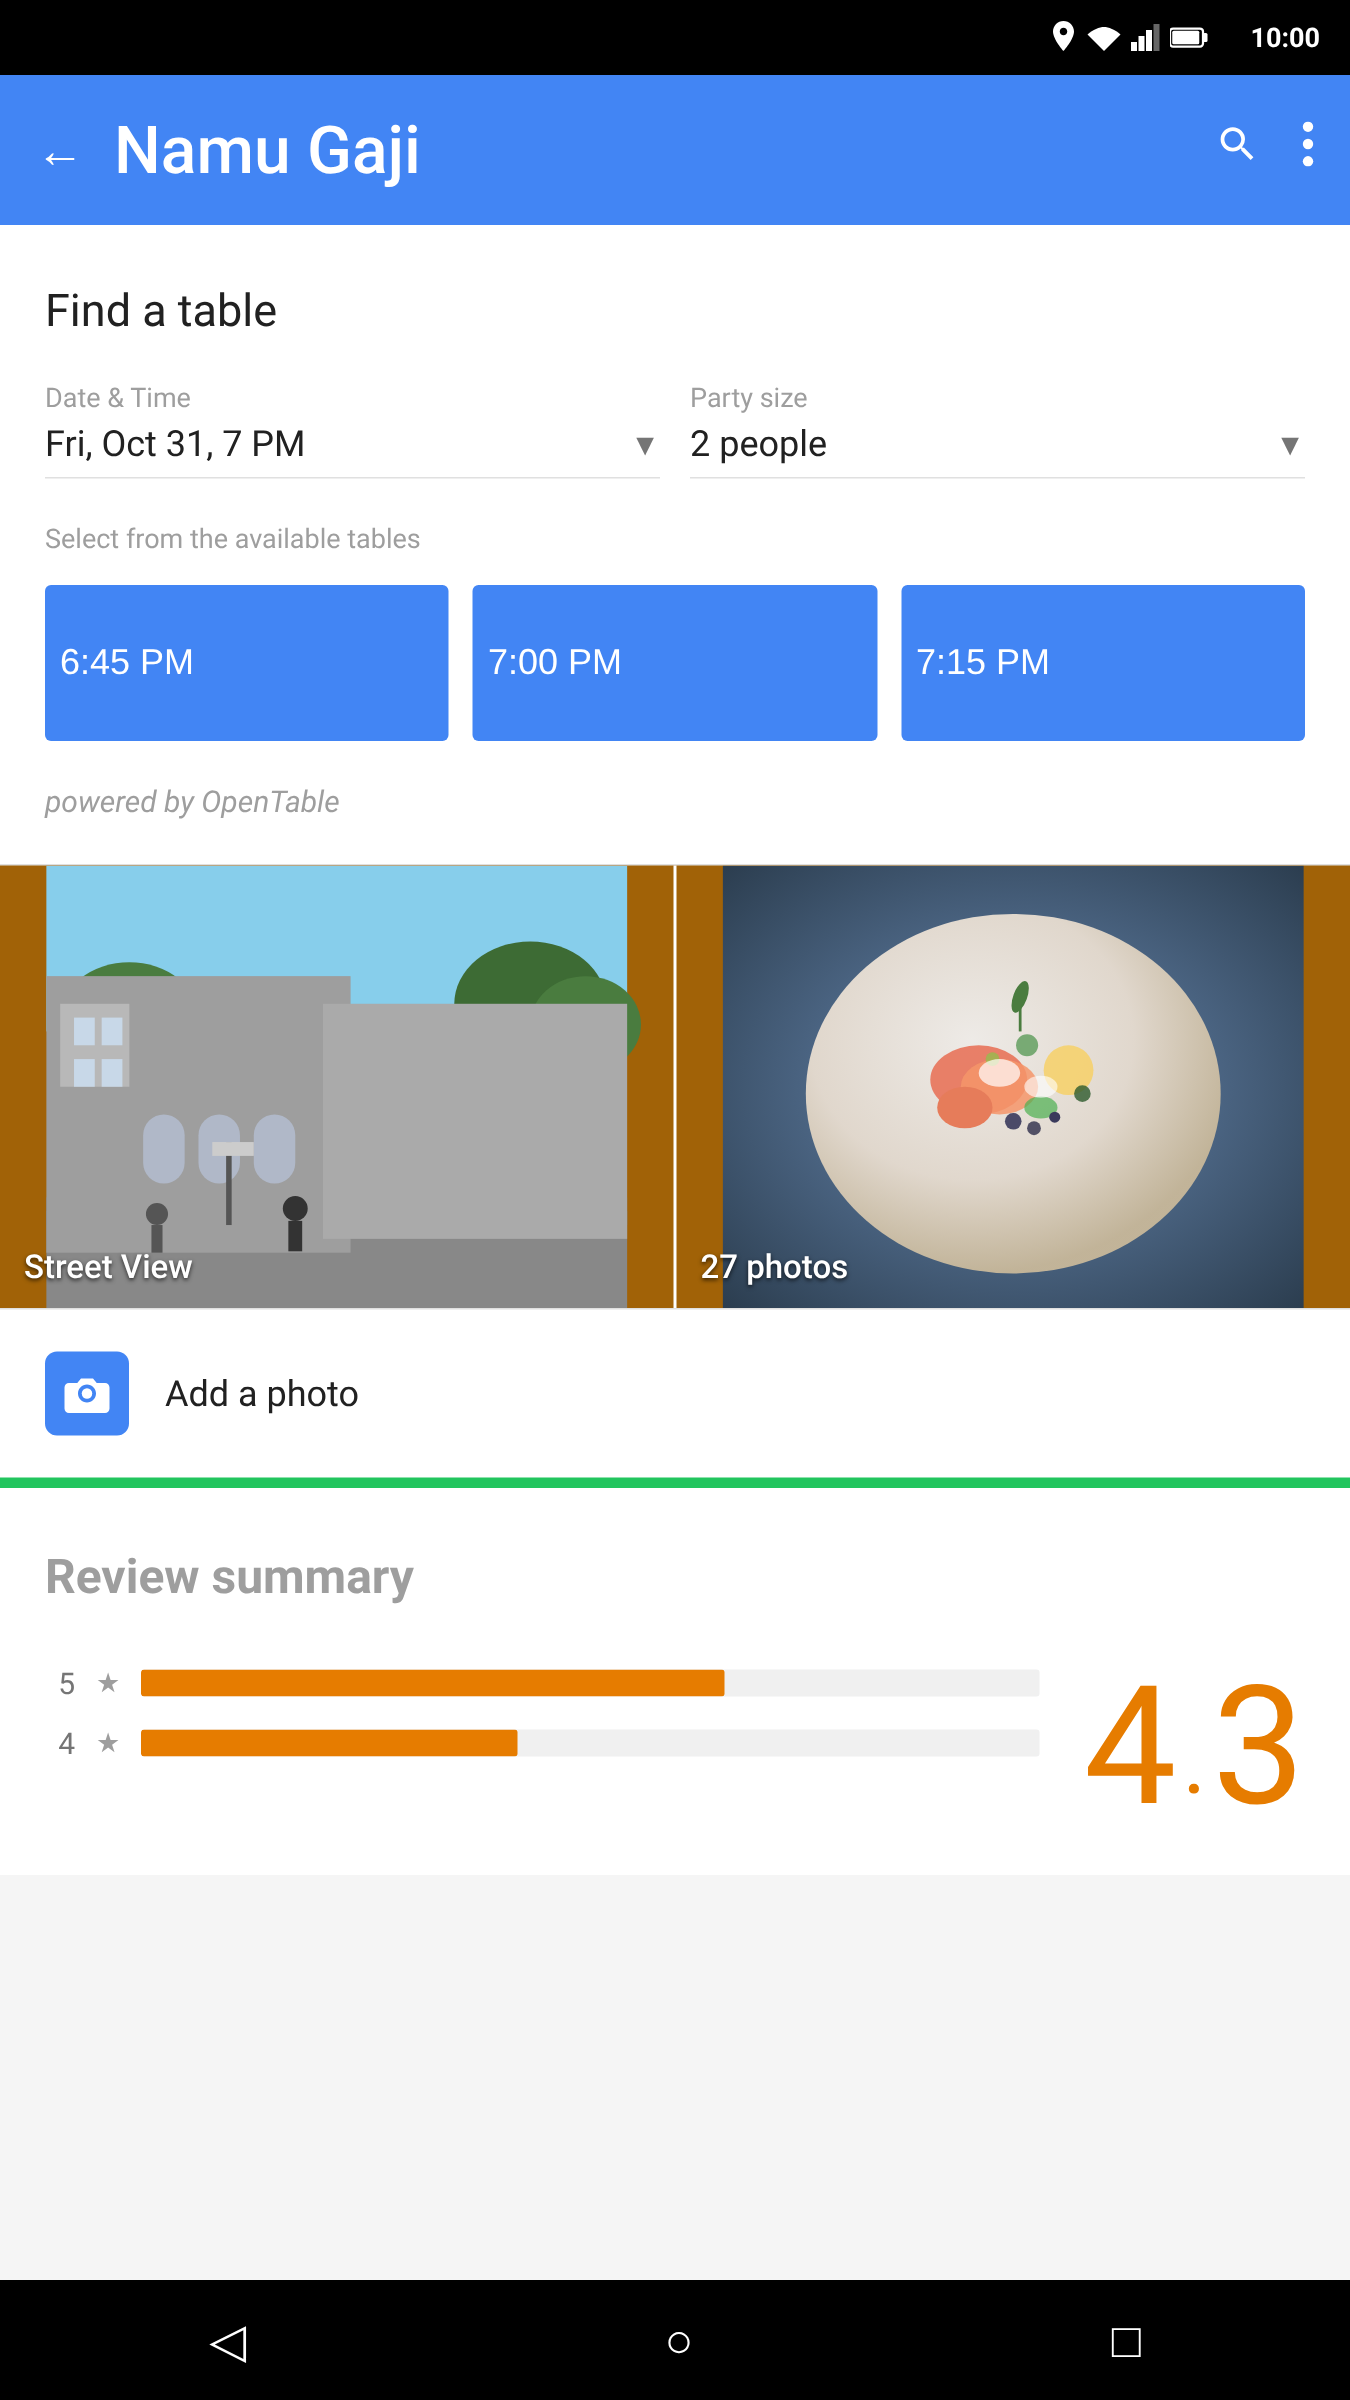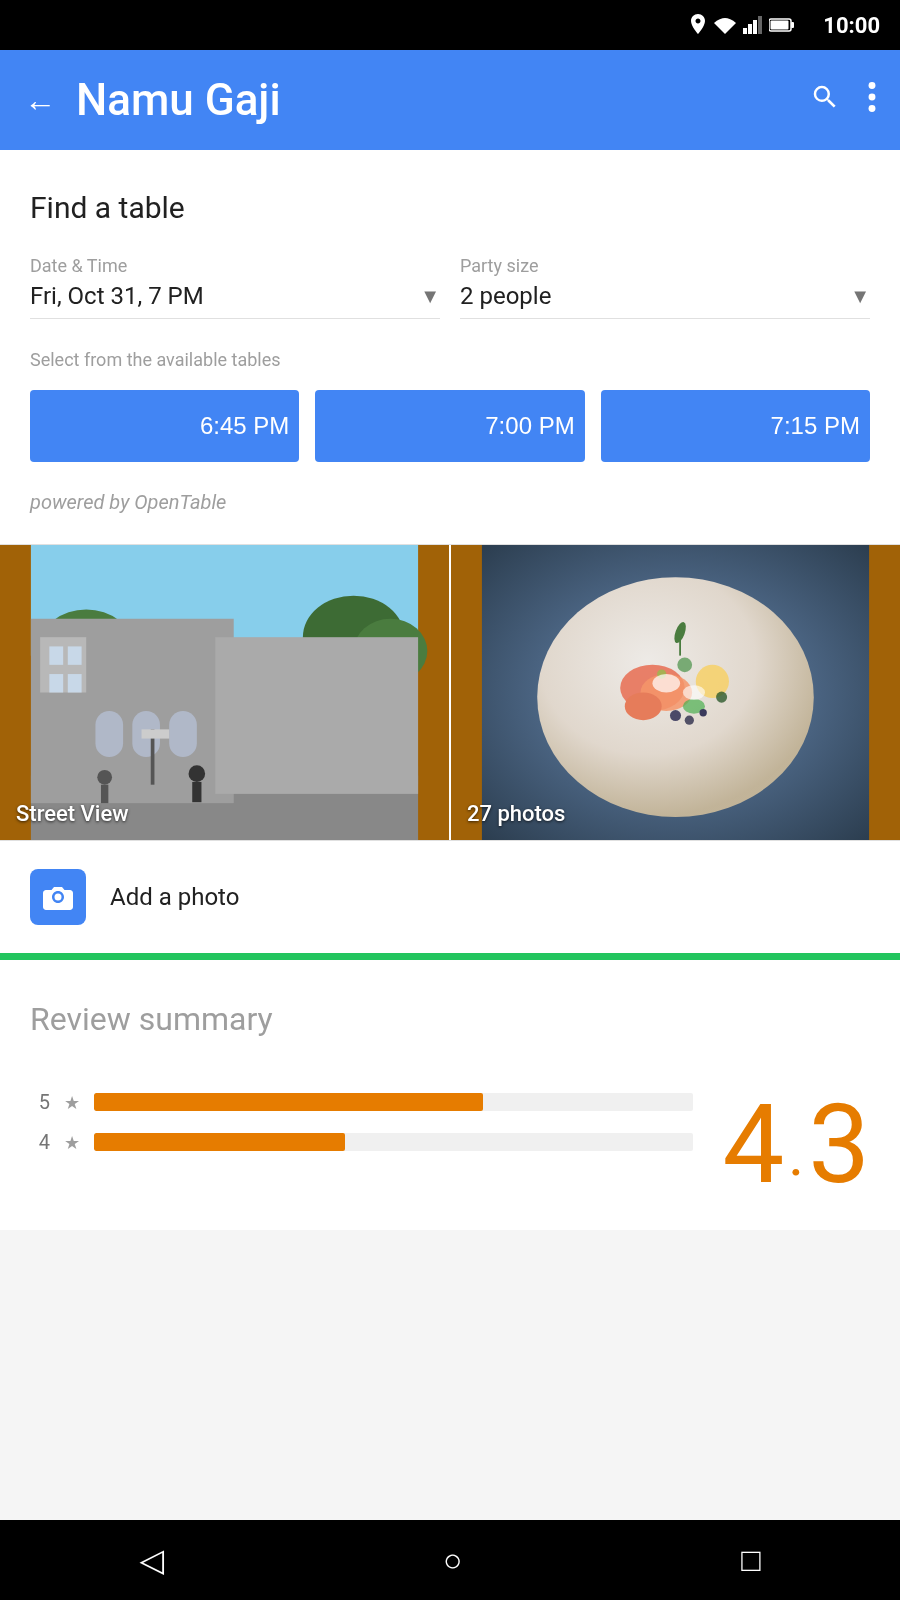--- a/index.html
+++ b/index.html
@@ -23,21 +23,21 @@
     }
     .status-icons {
       display: flex;
       align-items: center;
       gap: 6px;
       color: white;
       font-size: 18px;
     }
     .status-time {
       color: white;
-      font-size: 22px;
+      font-size: 18px;
       font-weight: bold;
       margin-left: 20px;
     }
 
     
     .app-bar {
       background: #4285F4;
       height: 100px;
       display: flex;
       align-items: center;
@@ -122,25 +122,25 @@
       display: flex;
       gap: 16px;
       margin-bottom: 28px;
     }
     .time-btn {
       flex: 1;
       background: #4285F4;
       color: white;
       border: none;
       border-radius: 4px;
-      padding: 22px 10px;
+      padding: 38px 10px;
       font-size: 24px;
       font-weight: 500;
       cursor: pointer;
-      text-align: right;
+      text-align: left;
     }
     .powered-by {
       font-size: 20px;
       color: #9E9E9E;
       font-style: italic;
       margin-top: 13px;
     }
 
     
     .divider {
@@ -202,22 +202,22 @@
     }
 
     
     .review-section {
       background: white;
       padding: 40px 30px 30px 30px;
     }
     .review-title {
       font-size: 32px;
       color: #9E9E9E;
-      font-weight: 400;
-      margin-bottom: 52px;
+      font-weight: 700;
+      margin-bottom: 40px;
     }
     .rating-chart {
       display: flex;
       align-items: flex-start;
       gap: 30px;
     }
     .bars-column {
       flex: 1;
     }
     .bar-row {

